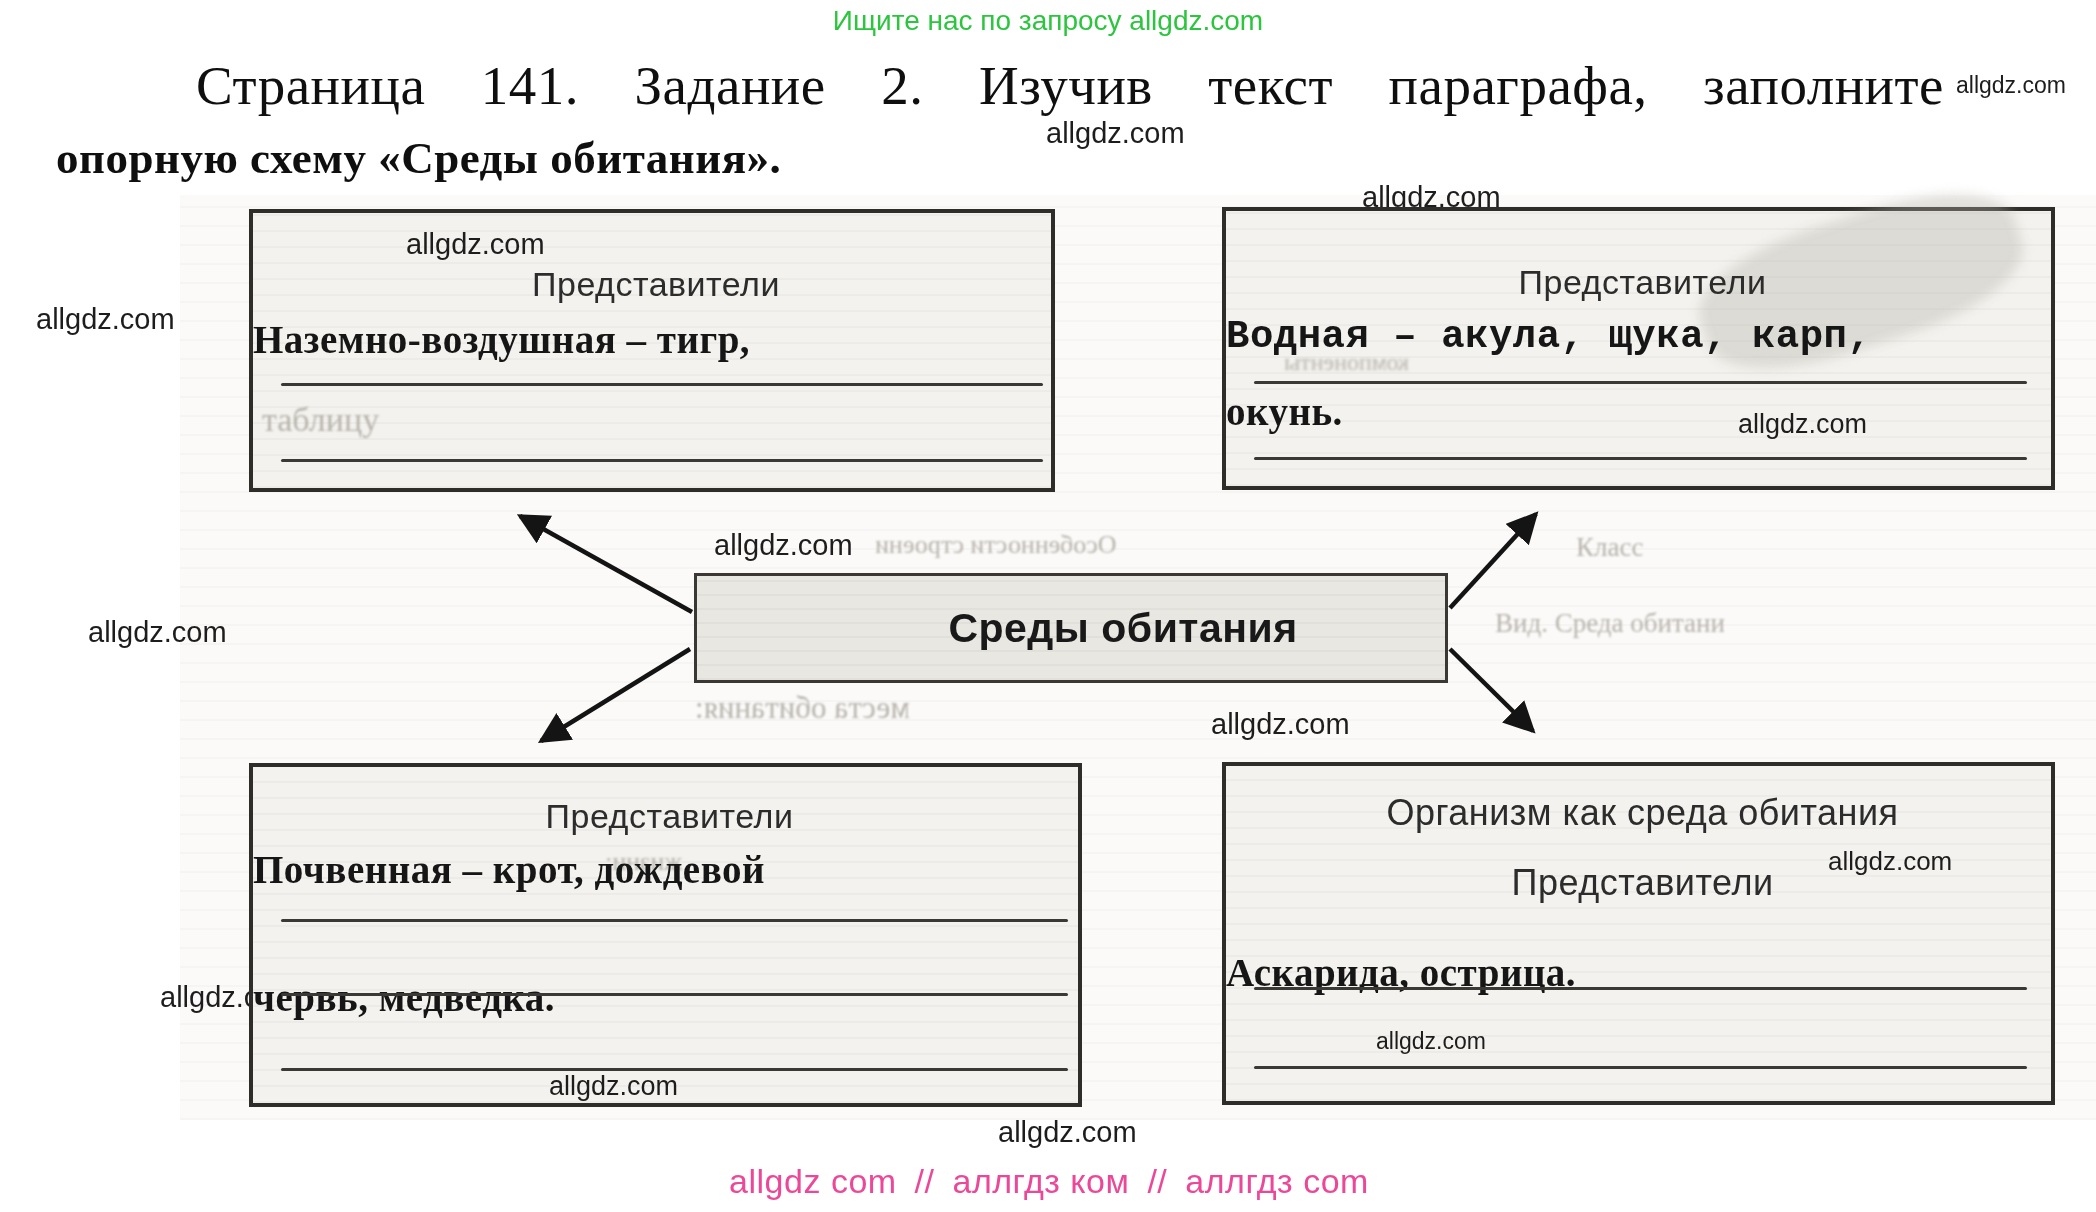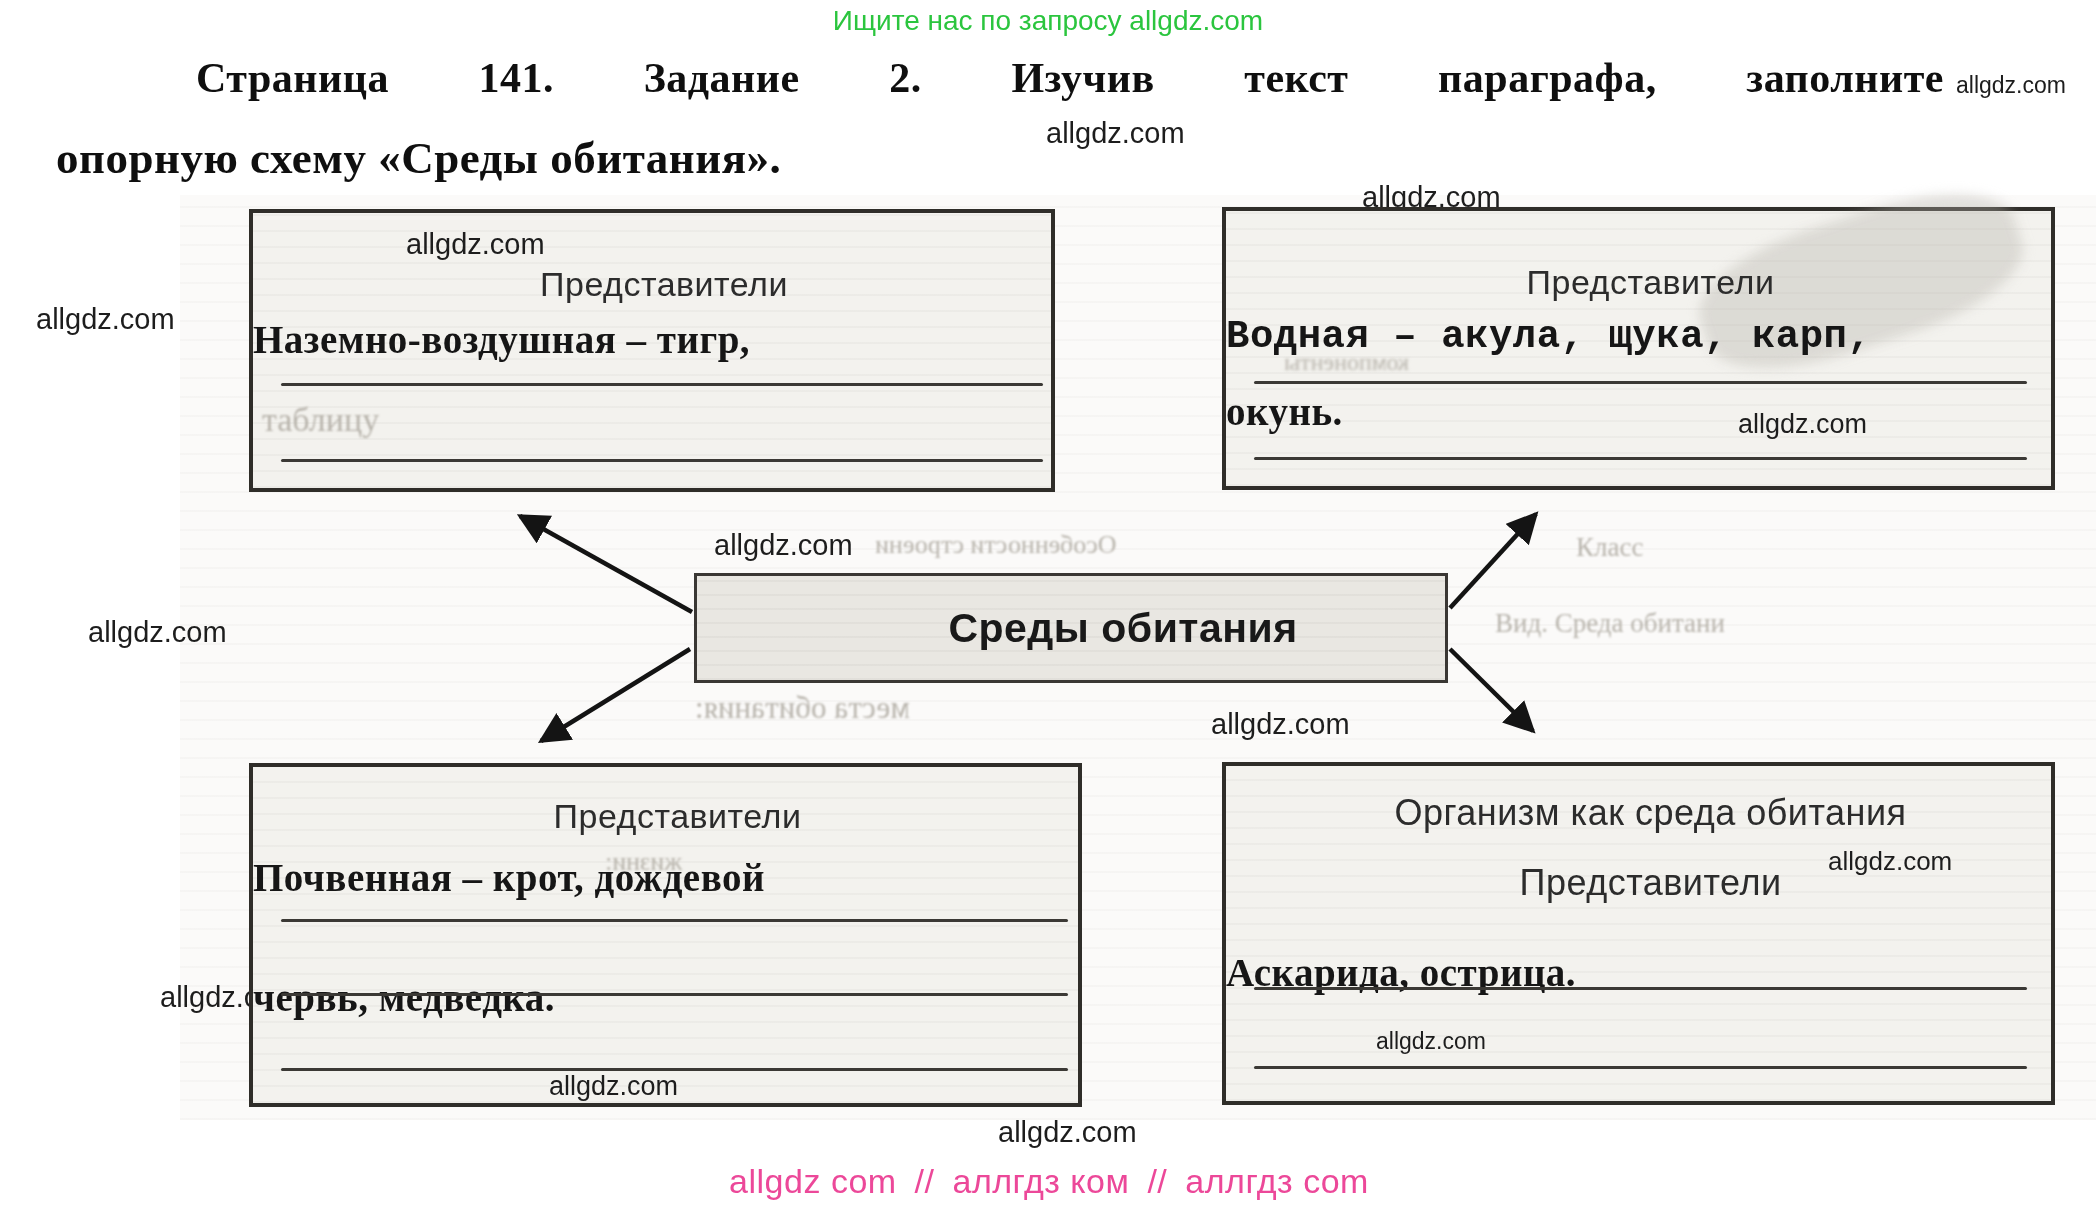--- a/index.html
+++ b/index.html
@@ -13,38 +13,38 @@
     background:
       repeating-linear-gradient(0deg, rgba(150,145,138,.05) 0 2px, transparent 2px 19px),
       rgba(236,234,229,.22);
   }
   .promo{
     position:absolute;left:0;top:5px;width:100%;text-align:center;
     font-size:28px;font-weight:400;
   }
   .title1{
     position:absolute;left:196px;top:54px;width:1748px;
-    font-family:"Liberation Serif",serif;font-weight:700;font-size:42px;color:#0f0f0f;
+    font-family:"Liberation Serif",serif;font-weight:400;font-size:55px;color:#0f0f0f;
     text-align:justify;text-align-last:justify;white-space:nowrap;letter-spacing:.5px;word-spacing:14px;
   }
   .title2{
     position:absolute;left:56px;top:132px;
     font-family:"Liberation Serif",serif;font-weight:700;font-size:45px;color:#0f0f0f;letter-spacing:.5px;
   }
   .wm{position:absolute;font-size:29px;color:#1d1d1d;white-space:nowrap;}
   .wm.small{font-size:23px;}
   
   .sbox{
     position:absolute;border:4px solid #2f2d29;box-sizing:border-box;
     background:
       repeating-linear-gradient(0deg, rgba(90,86,80,.045) 0 2px, transparent 2px 16px),
       #f3f2ee;
   }
   .sbox .heading{
-    position:absolute;left:12px;width:100%;text-align:center;
+    position:absolute;left:4px;width:100%;text-align:center;
     font-size:34px;color:#2c2c2c;letter-spacing:.5px;
   }
   .sbox .answer{
     position:absolute;left:0;width:100%;
     font-family:"Liberation Serif",serif;font-weight:700;font-size:39px;color:#161616;letter-spacing:.5px;
   }
   .sbox .rule{position:absolute;height:3px;background:#3b3935;border-radius:2px;}
   .centerbox{
     position:absolute;left:694px;top:573px;width:754px;height:110px;box-sizing:border-box;
     border:3px solid #3a3734;
@@ -128,21 +128,21 @@
     </defs>
     <line x1="692" y1="612" x2="520" y2="516" stroke="#141414" stroke-width="4.5" marker-end="url(#ah)"></line>
     <line x1="690" y1="649" x2="541" y2="741" stroke="#141414" stroke-width="4.5" marker-end="url(#ah)"></line>
     <line x1="1450" y1="608" x2="1536" y2="514" stroke="#141414" stroke-width="4.5" marker-end="url(#ah)"></line>
     <line x1="1450" y1="649" x2="1533" y2="731" stroke="#141414" stroke-width="4.5" marker-end="url(#ah)"></line>
   </svg>
 
   <div class="sbox" style="left:249px;top:763px;width:833px;height:344px;">
     <div class="ghost mir" style="left:352px;top:80px;font-size:26px;">жизни:</div>
     <div class="heading" style="top:30px;">Представители</div>
-    <div class="answer" style="top:88px;">Почвенная – крот, дождевой</div>
+    <div class="answer" style="top:80px;">Почвенная – крот, дождевой</div>
     <div class="rule" style="left:28px;right:10px;top:152px;"></div>
     <div class="answer" style="top:161px;margin-top:47px;">червь, медведка.</div>
     <div class="rule" style="left:28px;right:10px;top:226px;"></div>
     <div class="rule" style="left:28px;right:10px;top:301px;"></div>
     <div class="wm" style="left:296px;top:304px;font-size:27px;">allgdz.com</div>
   </div>
 
   <div class="sbox" style="left:1222px;top:762px;width:833px;height:343px;">
     <div class="heading" style="top:26px;font-size:36px;">Организм как среда обитания</div>
     <div class="wm" style="left:602px;top:80px;font-size:26px;">allgdz.com</div>

